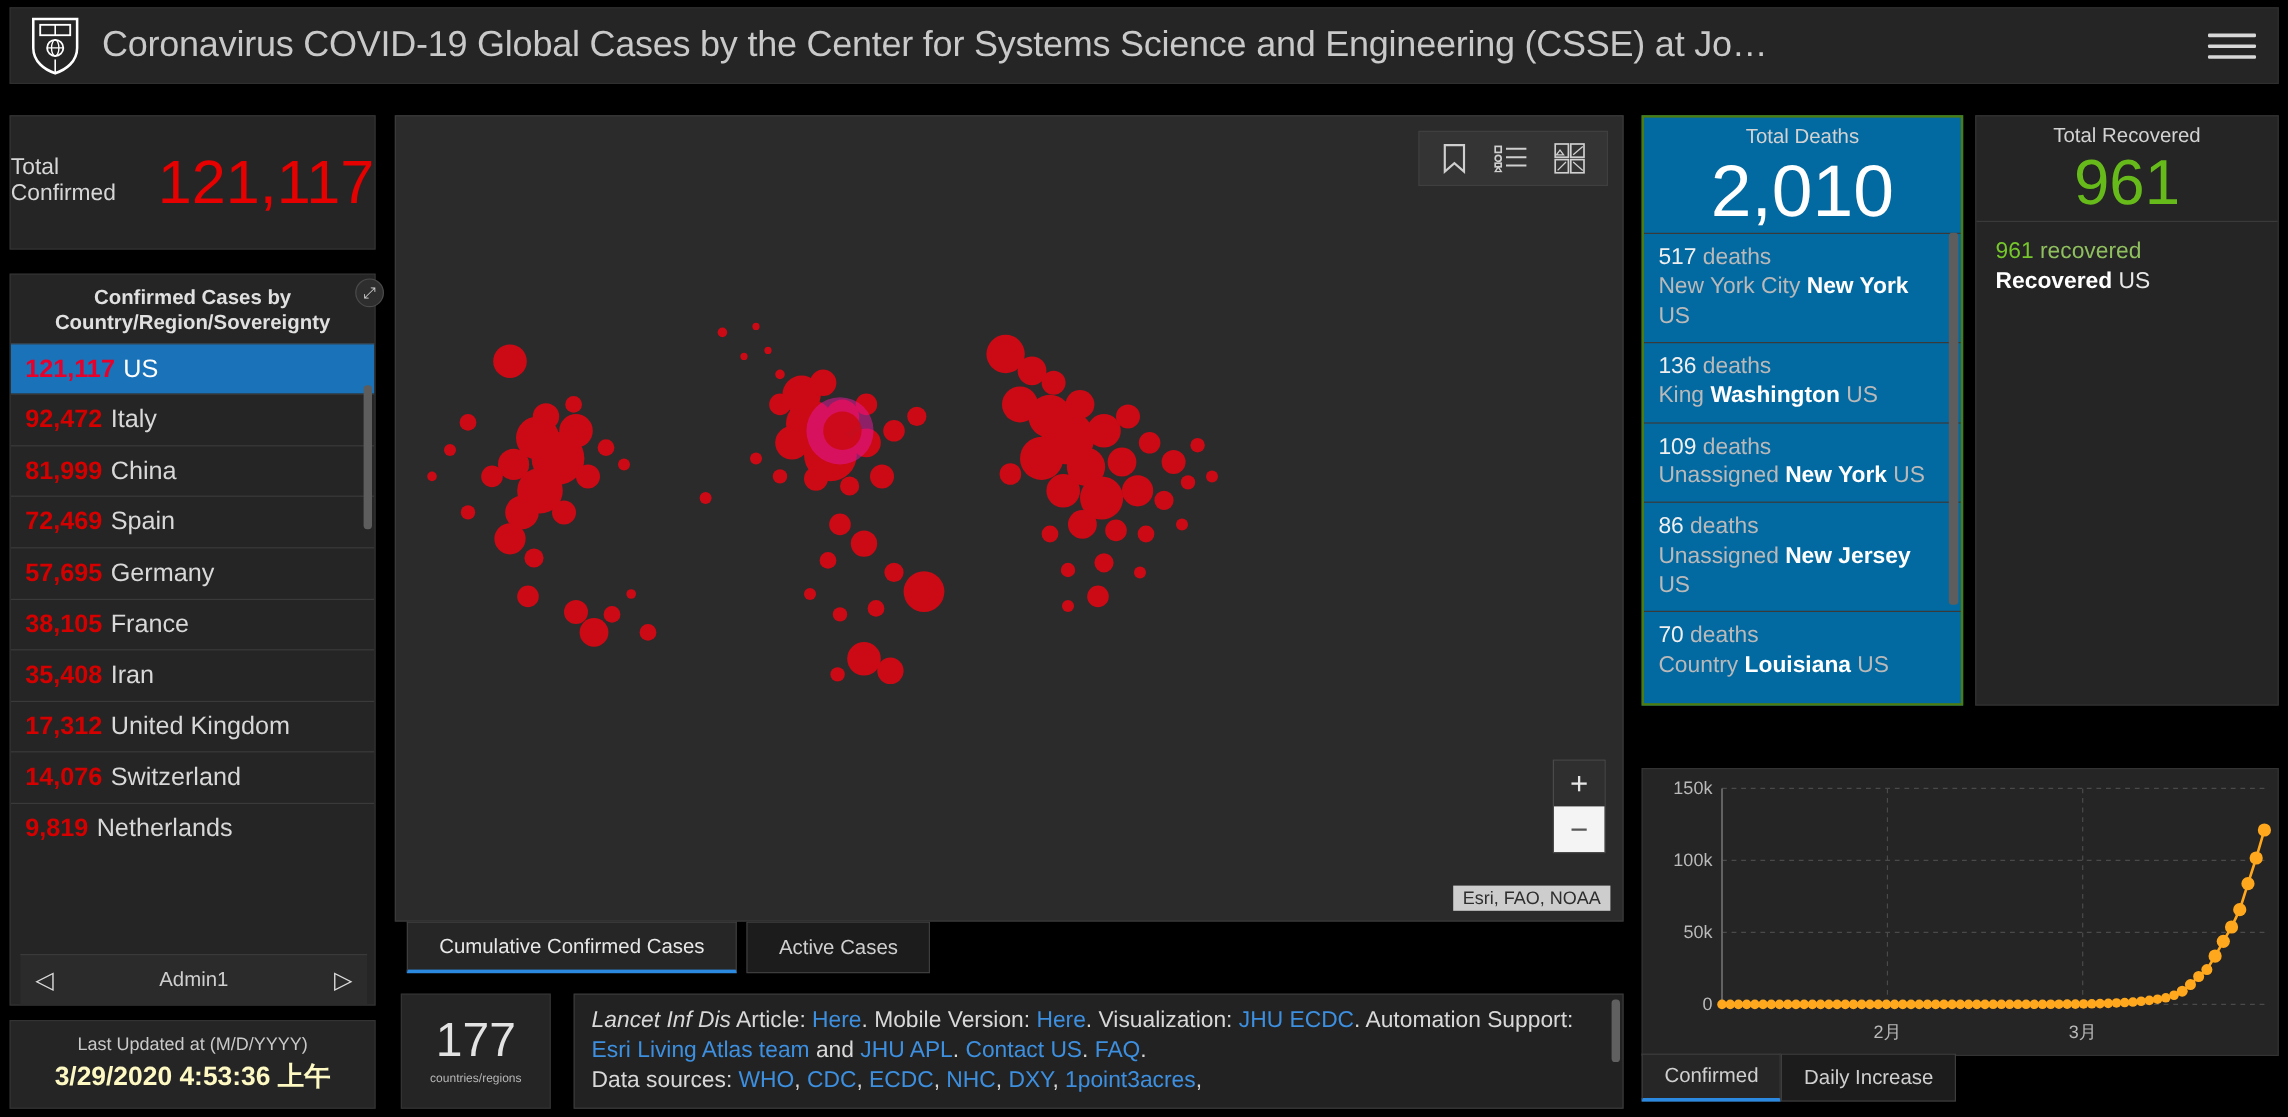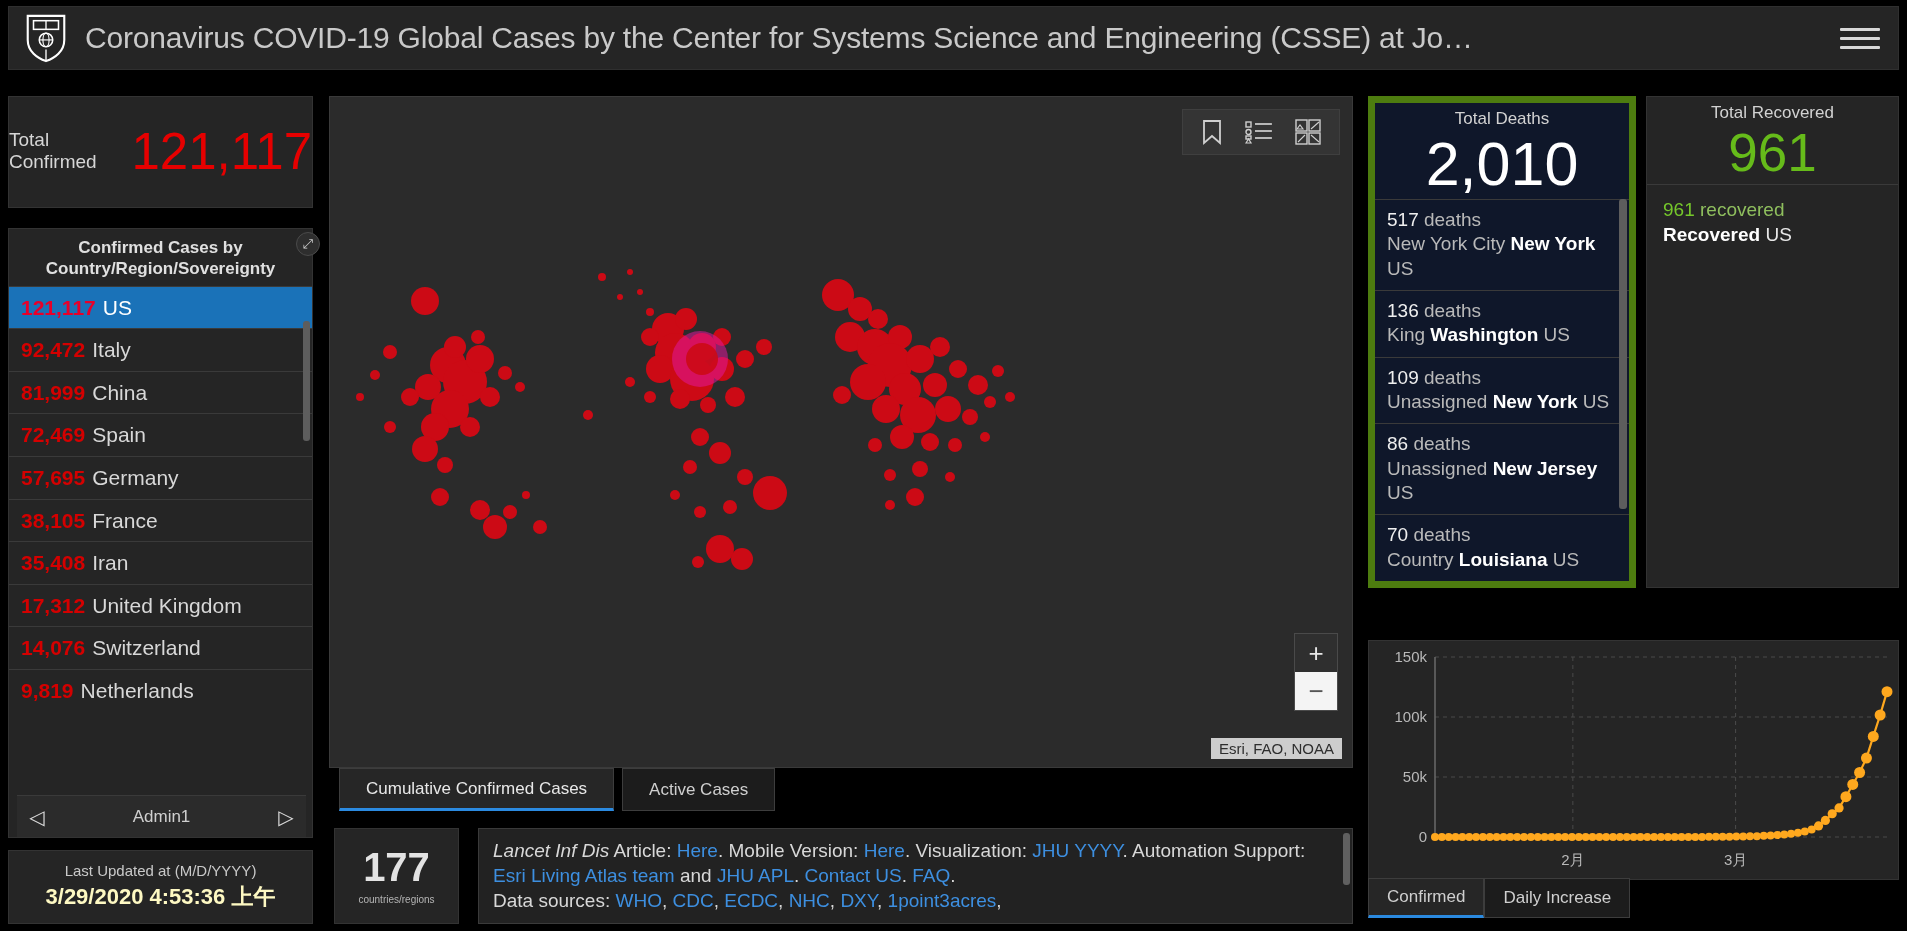--- a/index.html
+++ b/index.html
@@ -110,21 +110,21 @@
   .map-tab {
     height: 43px; padding: 0 26px; display: flex; align-items: center;
     color: #cfcfcf; font-size: 17px; background: #1c1c1c;
     border: 1px solid #3d3d3d; cursor: pointer;
   }
   .map-tab.active { background: #262626; border-bottom: 3px solid #2b8ae0; color: #e8e8e8; }
 
   
   .deaths {
     position: absolute; left: 1368px; top: 96px; width: 268px; height: 492px;
-    background: #0f172a; border: 7px solid #4d7c0f; overflow: hidden;
+    background: #0369a1; border: 2px solid #4d7c0f; overflow: hidden;
   }
   .deaths-title { text-align: center; color: #d2d2d2; font-size: 17px; padding-top: 6px; }
   .deaths-value { text-align: center; color: #ffffff; font-size: 61px; font-weight: 400; line-height: 1.15; }
   .d-row {
     padding: 8px 12px 9px; border-top: 1px solid #3a3a3a;
     color: #b9b9b9; font-size: 19px; line-height: 1.28;
   }
   .d-row .dnum { color: #efefef; }
   .d-row b { color: #ffffff; }
   .deaths-scroll {
@@ -143,21 +143,21 @@
   .rec-row .rnum { color: #75c72b; }
   .rec-row .rlabel { color: #8fbf5e; }
   .rec-row b { color: #ffffff; }
 
   
   .countries-box {
     position: absolute; left: 334px; top: 828px; width: 125px; height: 96px;
     background: #252525; border: 1px solid #333;
     display: flex; flex-direction: column; align-items: center; justify-content: center;
   }
-  .cb-num { color: #e3e3e3; font-size: 40px; font-weight: 700; line-height: 1; }
+  .cb-num { color: #e3e3e3; font-size: 40px; font-weight: 400; line-height: 1; }
   .cb-label { color: #b5b5b5; font-size: 10px; margin-top: 7px; }
 
   .credits {
     position: absolute; left: 478px; top: 828px; width: 875px; height: 96px;
     background: #222; border: 1px solid #3a3a3a; overflow: hidden;
     padding: 9px 14px; color: #d8d8d8; font-size: 19px; line-height: 1.32;
   }
   .credits a { color: #3d8fe0; text-decoration: none; cursor: pointer; }
   .credits i { font-style: italic; }
   .credits-scroll {
@@ -420,21 +420,21 @@
         <div class="rec-row"><span class="rnum">961</span> <span class="rlabel">recovered</span><br><b>Recovered</b> <span style="color:#e8e8e8">US</span></div>
       </div>
   </div>
 
   <div class="countries-box">
     <div class="cb-num">177</div>
     <div class="cb-label">countries/regions</div>
   </div>
 
   <div class="credits">
-    <div id="credits-body"><i>Lancet Inf Dis</i> Article: <a>Here</a>. Mobile Version: <a>Here</a>. Visualization: <a>JHU YYYY</a>. Automation Support: <a>Esri Living Atlas team</a> and <a>JHU APL</a>. <a>Contact US</a>. <a>FAQ</a>.<br><span>Data sources: </span><a>WHO</a>, <a>CDC</a>, <a>ECDC</a>, <a>NHC</a>, <a>DXY</a>, <a>1point3acres</a>,</div>
+    <div id="credits-body"><i>Lancet Inf Dis</i> Article: <a>Here</a>. Mobile Version: <a>Here</a>. Visualization: <a>JHU ECDC</a>. Automation Support: <a>Esri Living Atlas team</a> and <a>JHU APL</a>. <a>Contact US</a>. <a>FAQ</a>.<br><span>Data sources: </span><a>WHO</a>, <a>CDC</a>, <a>ECDC</a>, <a>NHC</a>, <a>DXY</a>, <a>1point3acres</a>,</div>
     <div class="credits-scroll"></div>
   </div>
 
   <div class="chart-panel">
     <svg id="chart-svg" width="531" height="238" viewBox="0 0 531 238">
         <line x1="66" y1="196" x2="518" y2="196" stroke="#4a4a4a" stroke-width="1" stroke-dasharray="4,4"></line>
         <text class="tick-label" x="58" y="201" text-anchor="end">0</text>
         <line x1="66" y1="136" x2="518" y2="136" stroke="#4a4a4a" stroke-width="1" stroke-dasharray="4,4"></line>
         <text class="tick-label" x="58" y="141" text-anchor="end">50k</text>
         <line x1="66" y1="76" x2="518" y2="76" stroke="#4a4a4a" stroke-width="1" stroke-dasharray="4,4"></line>

